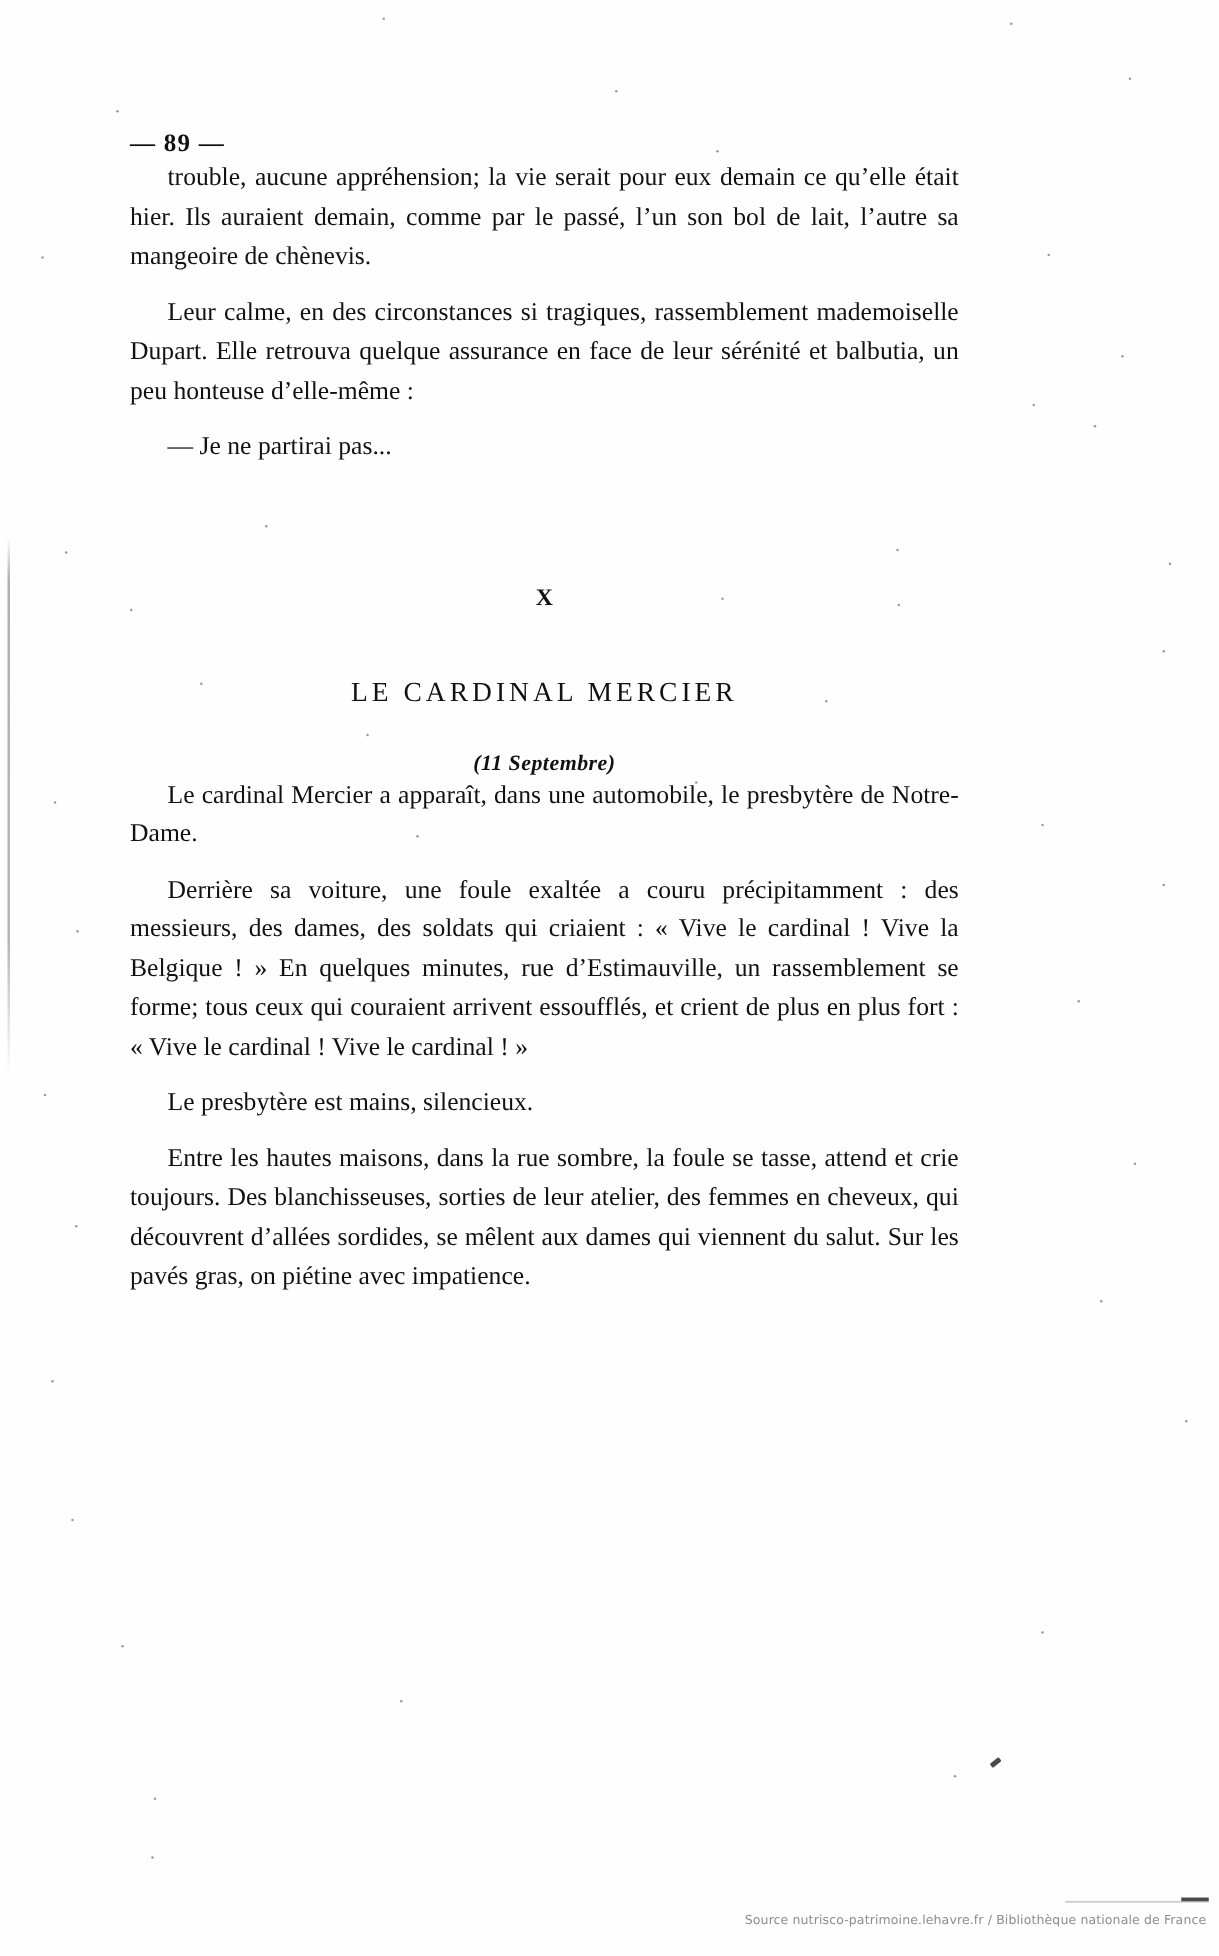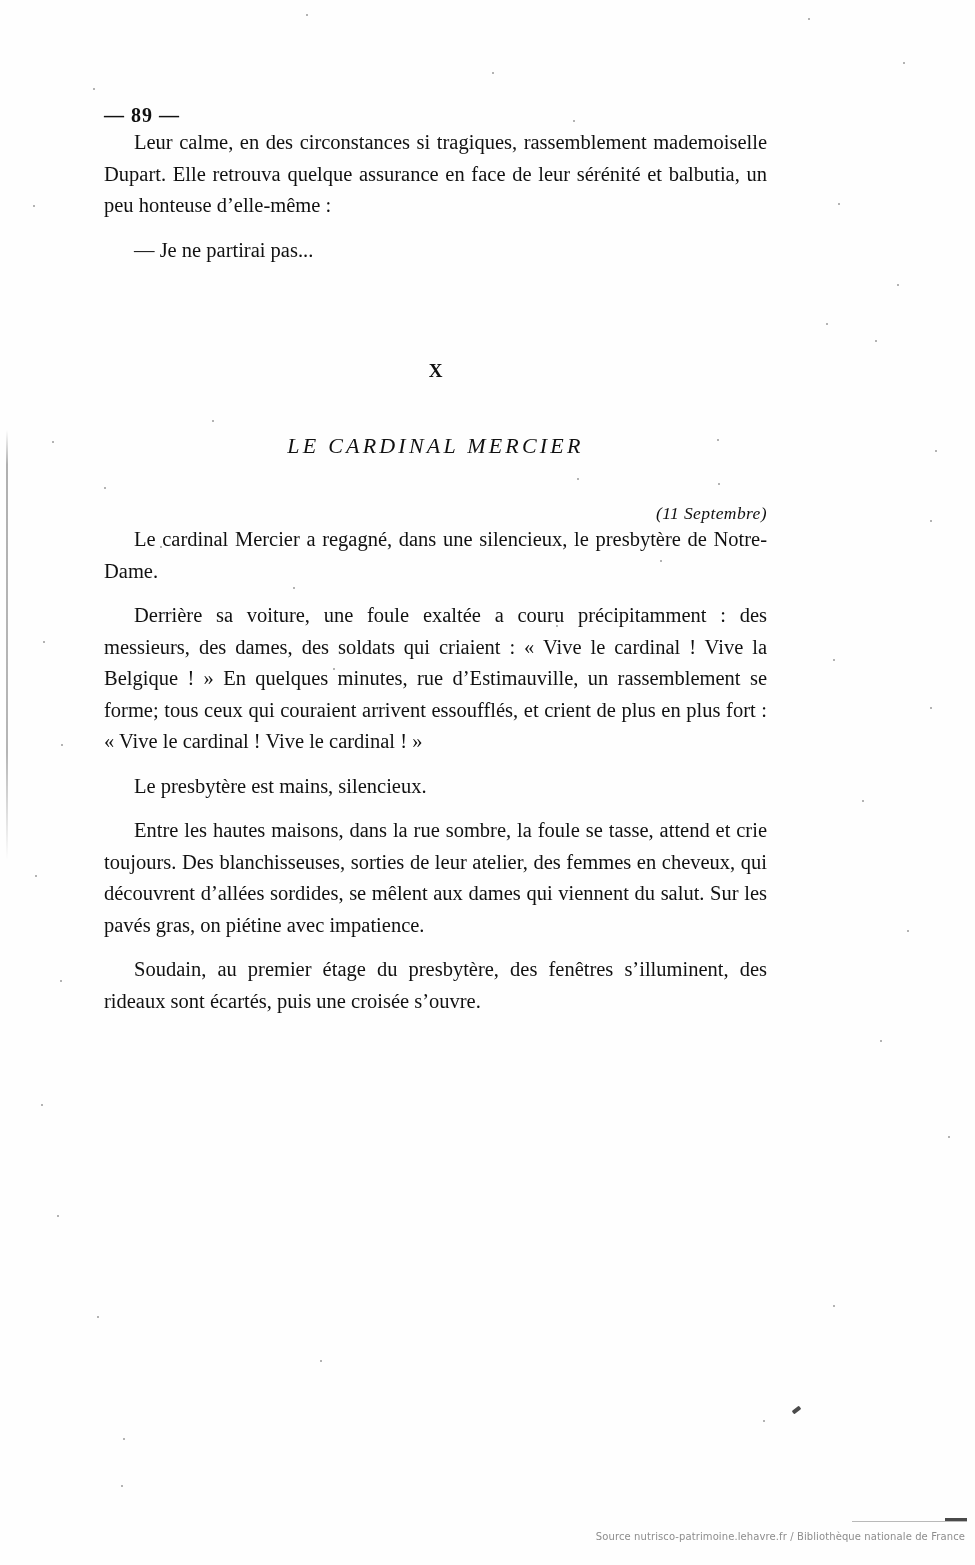--- a/index.html
+++ b/index.html
@@ -86,28 +86,27 @@
     margin-top: 94px;
     color: #111;
   }
   .chapter-title {
     text-align: center;
     font-size: 22px;
     letter-spacing: 3.2px;
     margin-top: 51px;
     color: #111;
     white-space: nowrap;
-    font-style: italic;
   }
   .chapter-date {
-    text-align: right;
+    text-align: center;
     font-size: 17.5px;
     font-style: italic;
-    font-weight: normal;
-    margin-top: 44px;
+    font-weight: bold;
+    margin-top: 33px;
     color: #111;
     letter-spacing: .4px;
   }
 
   .after-heading { margin-top: 47px; }
 
   
   .footer-rule {
     position: absolute;
     right: 8px;
@@ -183,32 +182,32 @@
   <div class="speck" style="left:320px;top:1360px;width:2px;height:2px;"></div>
   <div class="speck" style="left:123px;top:1438px;width:2px;height:2px;"></div>
   <div class="speck" style="left:121px;top:1485px;width:2px;height:2px;"></div>
   <div class="speck" style="left:763px;top:1420px;width:2px;height:2px;"></div>
   <div class="smudge" style="left:792px;top:1408px;width:9px;height:4px;"></div>
 
   <div class="content">
 
     <div class="folio">— 89 —</div>
 
+    <p class="para body-top">trouble, aucune appréhension; la vie serait pour eux demain ce qu’elle était hier. Ils auraient demain, comme par le passé, l’un son bol de lait, l’autre sa mangeoire de chènevis.</p>
     <p class="para">Leur calme, en des circonstances si tragiques, rassemblement mademoiselle Dupart. Elle retrouva quelque assurance en face de leur sérénité et balbutia, un peu honteuse d’elle-même :</p>
     <p class="para dialogue">— Je ne partirai pas...</p>
 
     <div class="chapter-num">X</div>
     <div class="chapter-title">LE CARDINAL MERCIER</div>
     <div class="chapter-date">(11 Septembre)</div>
 
-    <p class="para after-heading">Le cardinal Mercier a regagné, dans une silencieux, le presbytère de Notre-Dame.</p>
+    <p class="para after-heading">Le cardinal Mercier a apparaît, dans une automobile, le presbytère de Notre-Dame.</p>
     <p class="para">Derrière sa voiture, une foule exaltée a couru précipitamment : des messieurs, des dames, des soldats qui criaient : « Vive le cardinal ! Vive la Belgique ! » En quelques minutes, rue d’Estimauville, un rassemblement se forme; tous ceux qui couraient arrivent essoufflés, et crient de plus en plus fort : « Vive le cardinal ! Vive le cardinal ! »</p>
     <p class="para">Le presbytère est mains, silencieux.</p>
     <p class="para">Entre les hautes maisons, dans la rue sombre, la foule se tasse, attend et crie toujours. Des blanchisseuses, sorties de leur atelier, des femmes en cheveux, qui découvrent d’allées sordides, se mêlent aux dames qui viennent du salut. Sur les pavés gras, on piétine avec impatience.</p>
-    <p class="para">Soudain, au premier étage du presbytère, des fenêtres s’illuminent, des rideaux sont écartés, puis une croisée s’ouvre.</p>
 
   </div>
 
   <div class="footer-rule"></div>
   <div class="footer-rule2"></div>
   <div class="source-line">Source nutrisco-patrimoine.lehavre.fr / Bibliothèque nationale de France</div>
 
 </div>
 
 </body></html>

